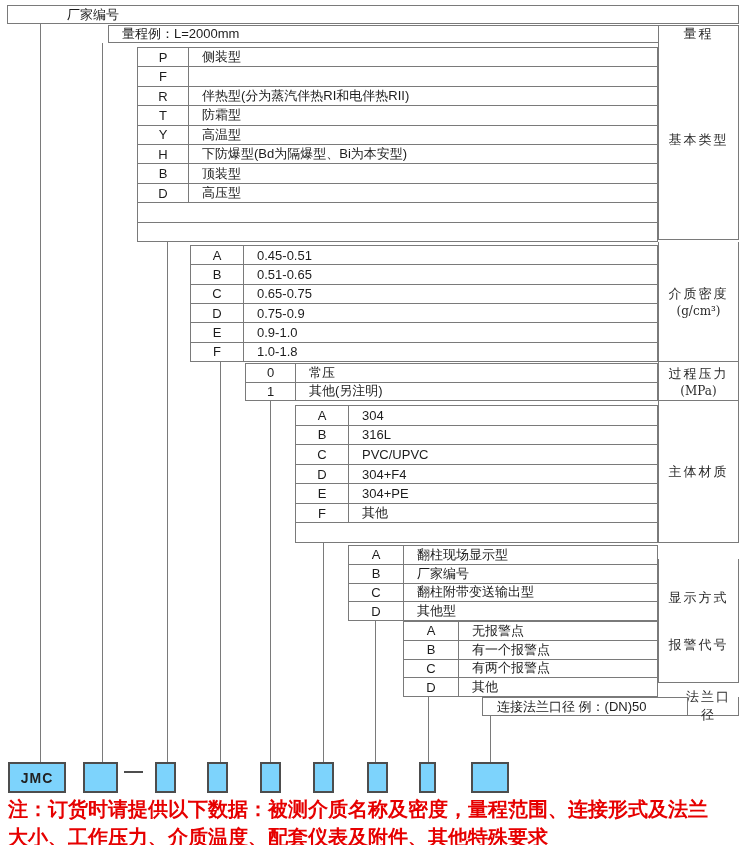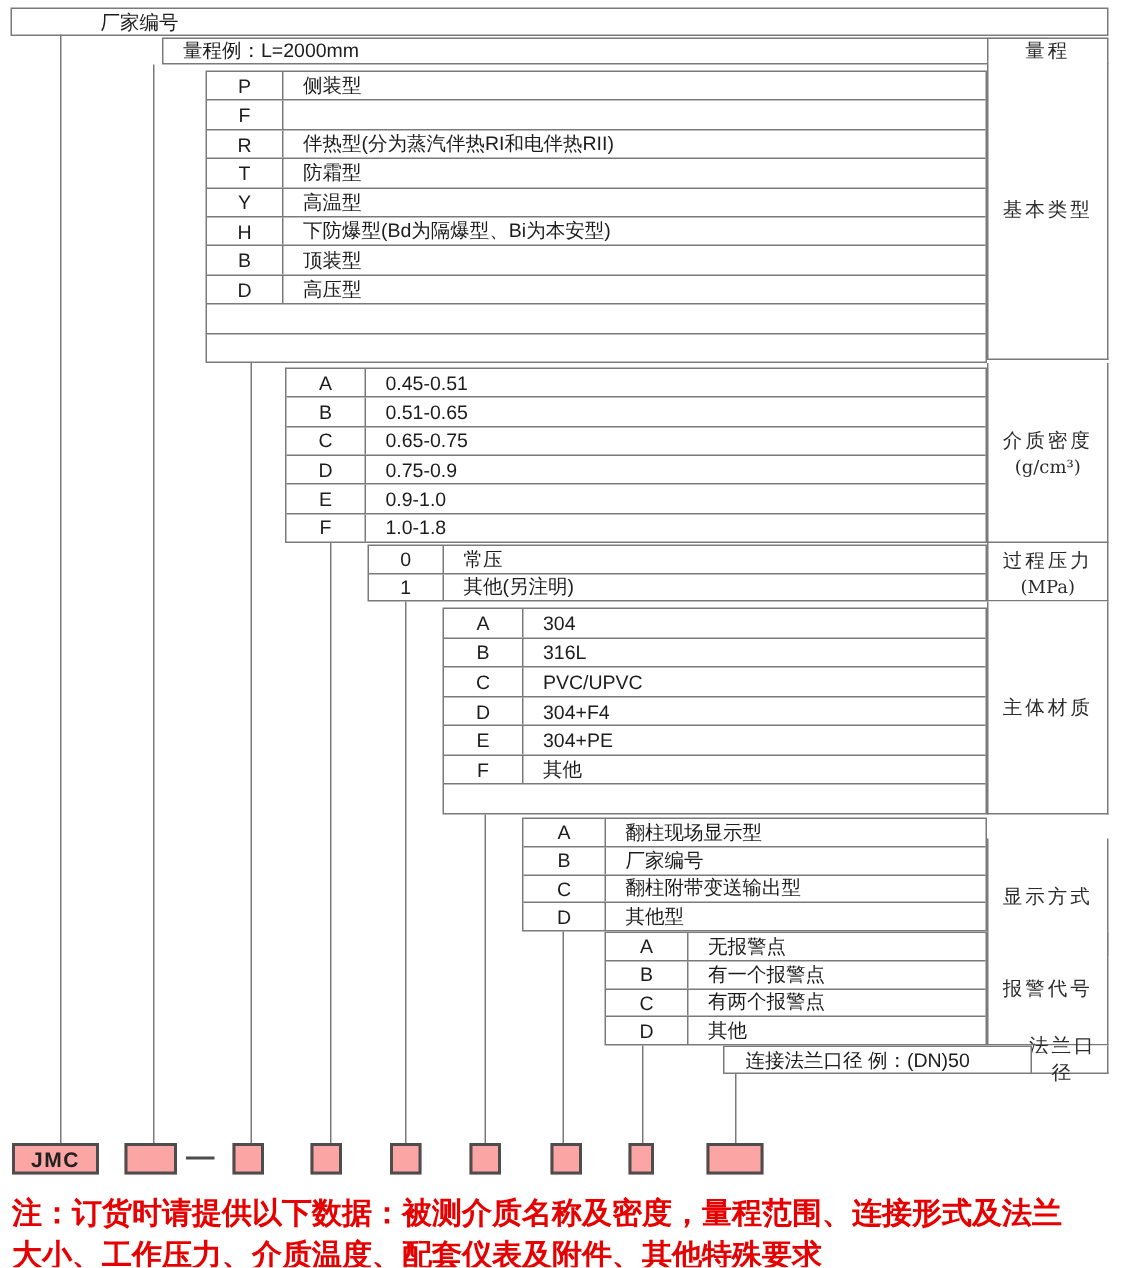--- a/index.html
+++ b/index.html
@@ -19,21 +19,21 @@
   .sec .row{flex:1;display:flex;align-items:center;border-top:1px solid #7a7a7a;min-height:0;}
   .sec .row:first-child{border-top:none;}
   .sec .code{box-sizing:border-box;align-self:stretch;display:flex;align-items:center;justify-content:center;border-right:1px solid #7a7a7a;font-size:13px;}
   .sec .desc{flex:1;padding-left:13px;font-size:13px;white-space:nowrap;overflow:hidden;}
   .sec .row.empty .desc{padding-left:0;}
 
   
   .vline{position:absolute;width:1px;background:#7a7a7a;}
 
   
-  .cbox{position:absolute;top:762px;height:21px;box-sizing:border-box;border:2px solid #4d4d4d;background:#fca5a5;display:flex;align-items:center;justify-content:center;}
+  .cbox{position:absolute;top:762px;height:31px;box-sizing:border-box;border:2px solid #4d4d4d;background:#7dd3fc;display:flex;align-items:center;justify-content:center;}
   .cbox.prefix{font-size:14px;font-weight:bold;letter-spacing:1px;color:#222;}
   .dash{position:absolute;top:771px;height:2px;background:#4d4d4d;}
 
   
   .note{position:absolute;left:8px;top:795px;width:740px;color:#e60000;font-size:20px;font-weight:bold;line-height:28px;white-space:nowrap;}
 </style>
 </head>
 <body>
 
 <div class="canvas">
@@ -58,21 +58,21 @@
   <div class="label-cell" style="top:362px;height:39px;">
     <div>过程压力</div>
     <div class="sub">(MPa)</div>
   </div>
   <div class="label-cell" style="top:401px;height:142px;">
     <div>主体材质</div>
   </div>
   <div class="label-cell" style="top:559px;height:78px;">
     <div>显示方式</div>
   </div>
-  <div class="label-cell" style="top:621px;height:76px;align-items:center;">
+  <div class="label-cell" style="top:607px;height:76px;align-items:center;">
     <div>报警代号</div>
   </div>
   <div class="label-cell" style="top:697px;height:19px;padding-left:20px;">
     <div>法兰口径</div>
   </div>
 
   <div class="sec" style="left:137px;top:47px;width:521px;height:195px;">
     <div class="row">
         <div class="code" style="width:51px;">P</div>
         <div class="desc">侧装型</div>

